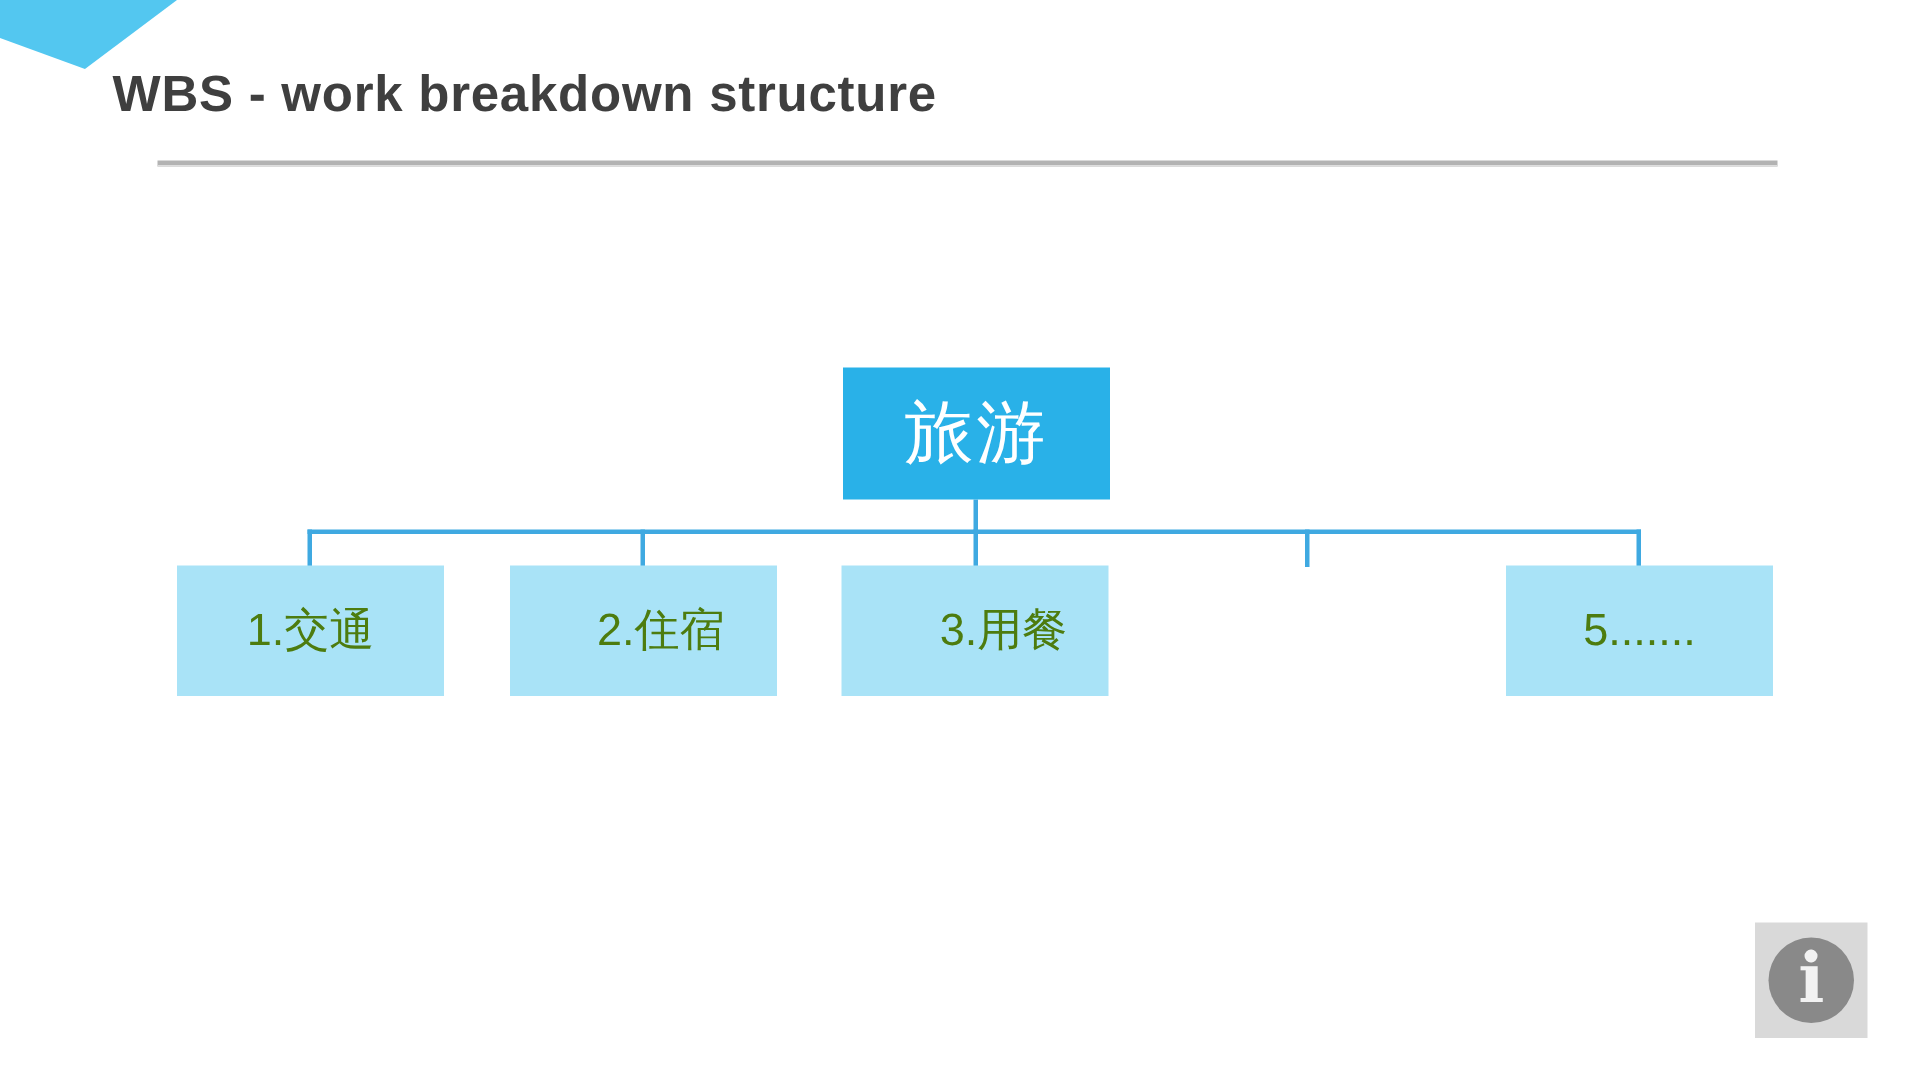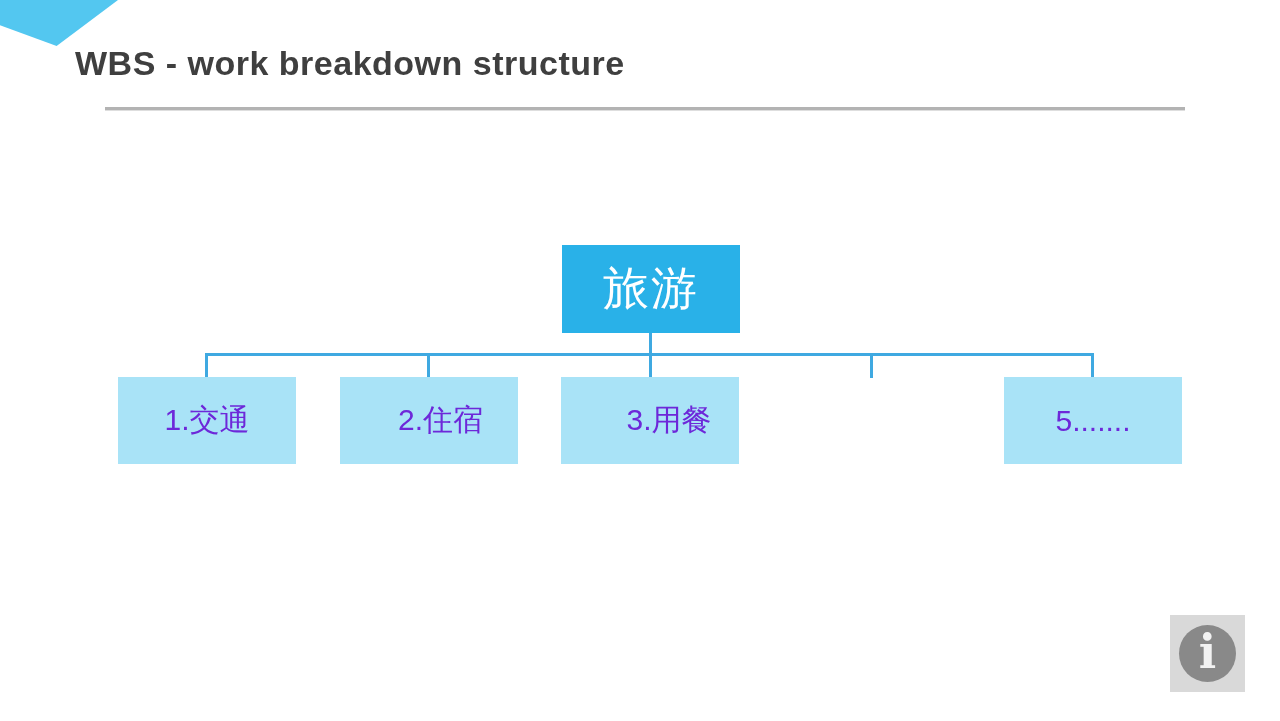--- a/index.html
+++ b/index.html
@@ -60,21 +60,21 @@
   .conn-stub-2 { left: 427px;  top: 349px; width: 3px; height: 25px; }
   .conn-stub-3 { left: 649px;  top: 349px; width: 3px; height: 25px; }
   .conn-stub-4 { left: 870px;  top: 349px; width: 3px; height: 25px; }
   .conn-stub-5 { left: 1091px; top: 349px; width: 3px; height: 25px; }
 
   .child-node {
     position: absolute;
     top: 373px;
     width: 178px; height: 87px;
     background: #a9e3f7;
-    color: #6d28d9;
+    color: #4d7c0f;
     font-size: 30px;
     display: flex; align-items: center; justify-content: center;
     white-space: nowrap;
   }
   .child-1 { left: 118px; }
   .child-2 { left: 340px; padding-left: 23px; }
   .child-3 { left: 561px; padding-left: 38px; }
   .child-4 { left: 782px; }
   .child-5 { left: 1004px; }
 

